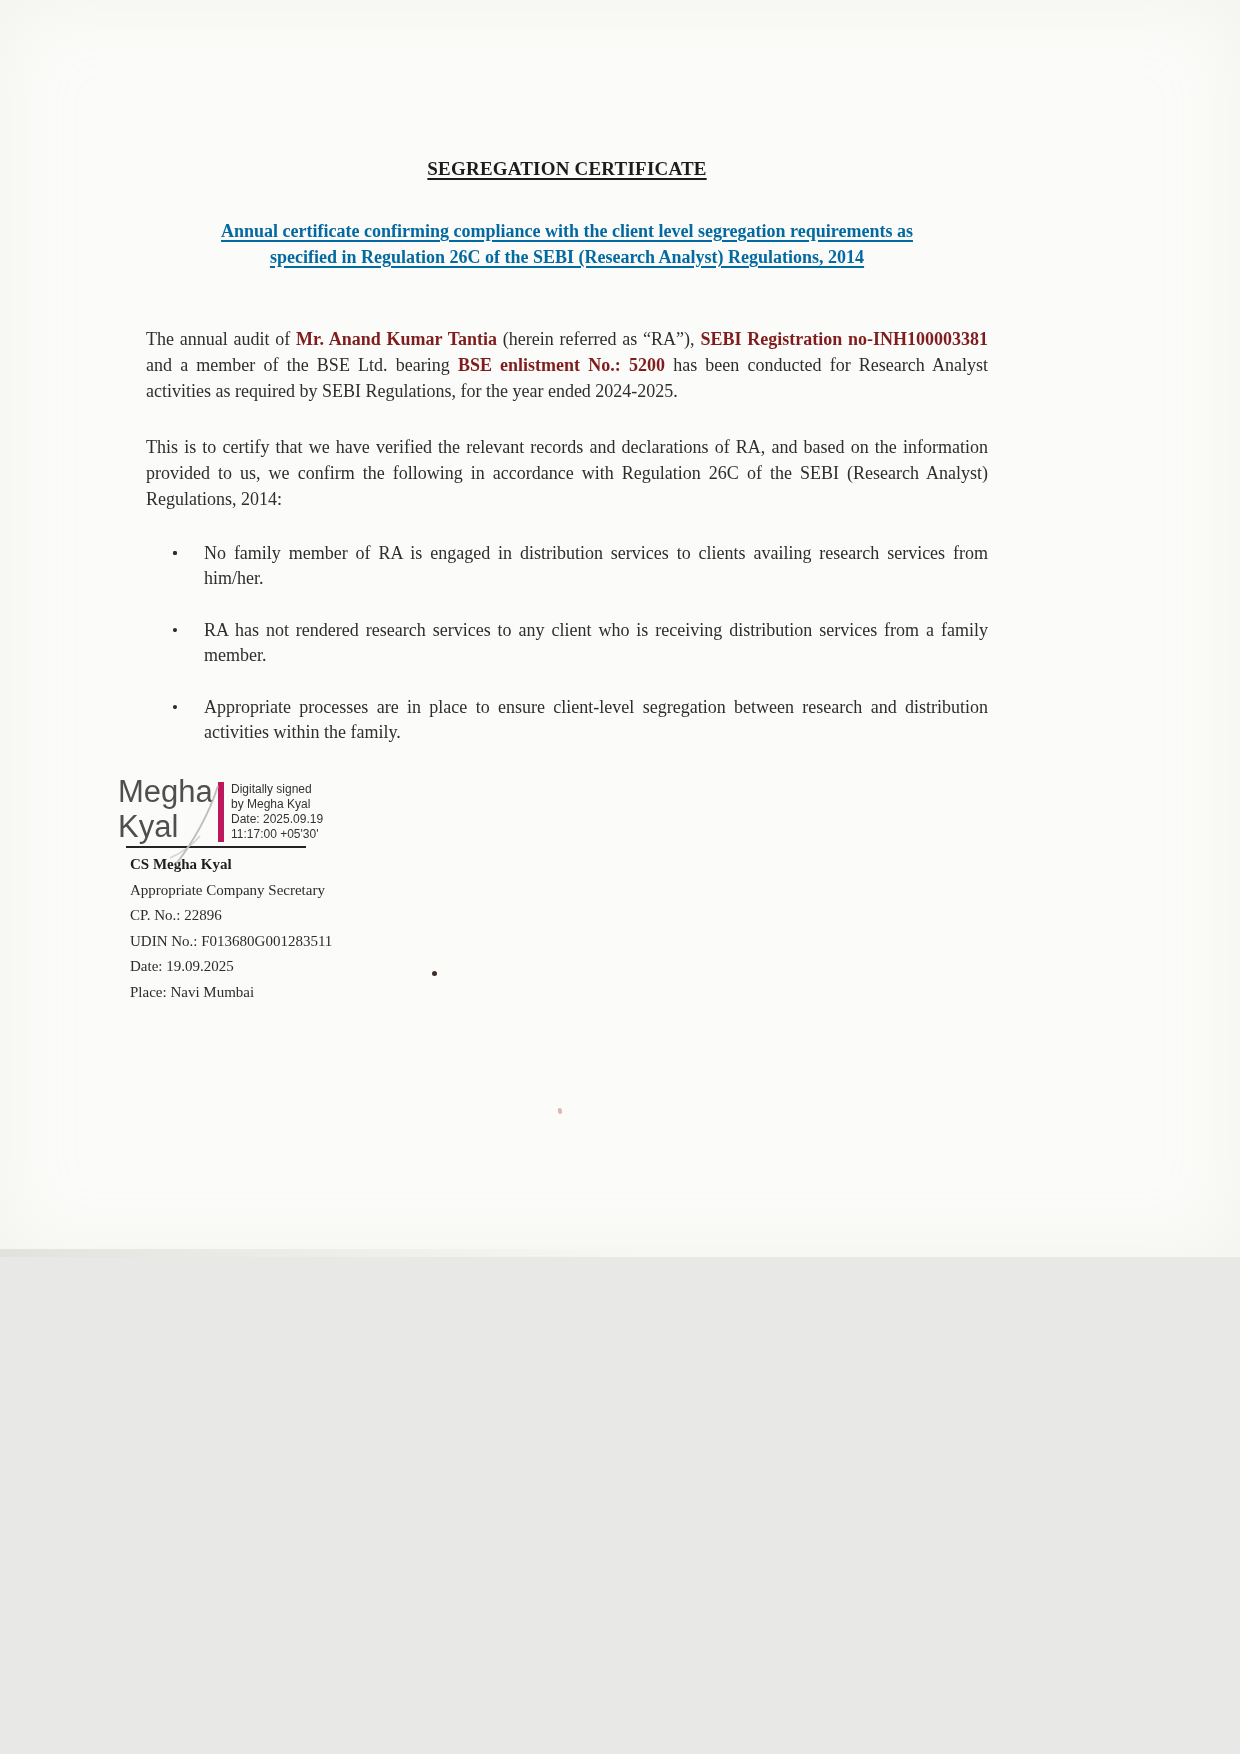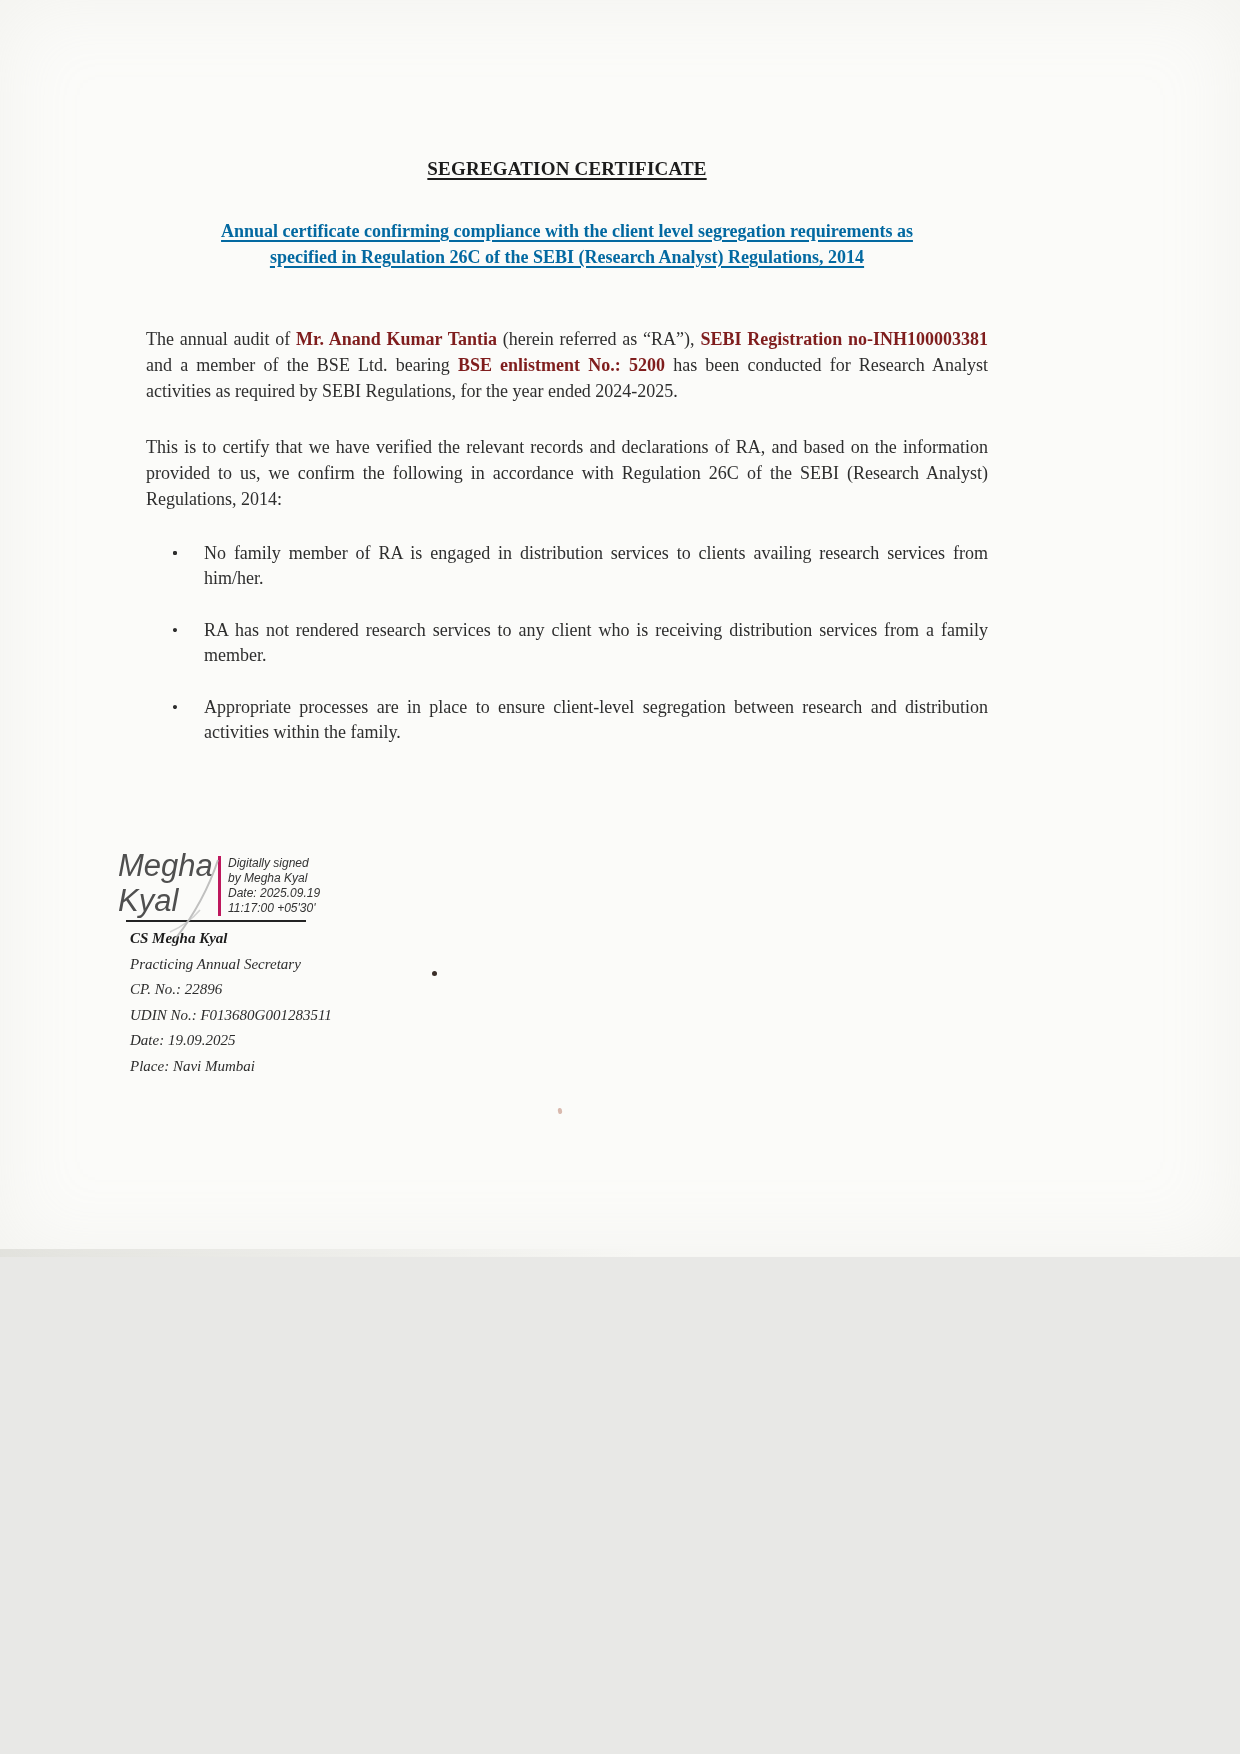--- a/index.html
+++ b/index.html
@@ -63,39 +63,39 @@
     line-height: 25px;
     color: #2e2e2e;
   }
   ul.bullets li .marker {
     position: absolute;
     left: 26px;
     top: 0;
     font-size: 17px;
   }
   
-  .sig-area { position: absolute; left: 118px; top: 848px; width: 460px; font-style: italic; }
+  .sig-area { position: absolute; left: 118px; top: 774px; width: 460px; }
   .sig-stamp {
     position: relative;
     display: flex;
     align-items: flex-start;
   }
   .stamp-name {
     font-family: "Liberation Sans", "DejaVu Sans", sans-serif;
     font-size: 31px;
     line-height: 35px;
     color: #4f4f4f;
     width: 100px;
   }
   .stamp-note {
     font-family: "Liberation Sans", "DejaVu Sans", sans-serif;
     font-size: 12px;
     line-height: 15px;
     color: #333333;
-    border-left: 3px solid #be185d;
+    border-left: 6px solid #be185d;
     padding-left: 7px;
     margin-top: 8px;
   }
   .sig-stroke { position: absolute; left: 48px; top: 6px; pointer-events: none; }
   .sig-underline {
     width: 180px;
     height: 0;
     border-bottom: 2.5px solid #232323;
     margin: 2px 0 0 8px;
   }
@@ -207,21 +207,21 @@
       <svg class="sig-stroke" width="80" height="86" viewBox="0 0 80 86">
         <path d="M 10 84 Q 38 48 52 6" fill="none" stroke="#b5b5b5" stroke-width="2" opacity="0.85"></path>
         <path d="M 4 78 Q 22 70 34 56" fill="none" stroke="#c2c2c2" stroke-width="1.6" opacity="0.7"></path>
       </svg>
     </div>
 
     <div class="sig-underline"></div>
 
     <div class="sig-details">
       <div class="bold">CS Megha Kyal</div>
-      <div>Practicing Annual Secretary</div>
+      <div>Appropriate Company Secretary</div>
       <div>CP. No.: 22896</div>
       <div>UDIN No.: F013680G001283511</div>
       <div>Date: 19.09.2025</div>
       <div>Place: Navi Mumbai</div>
     </div>
 
   </div>
 
   <div class="stray-dot"></div>
   <div class="speck-1"></div>

